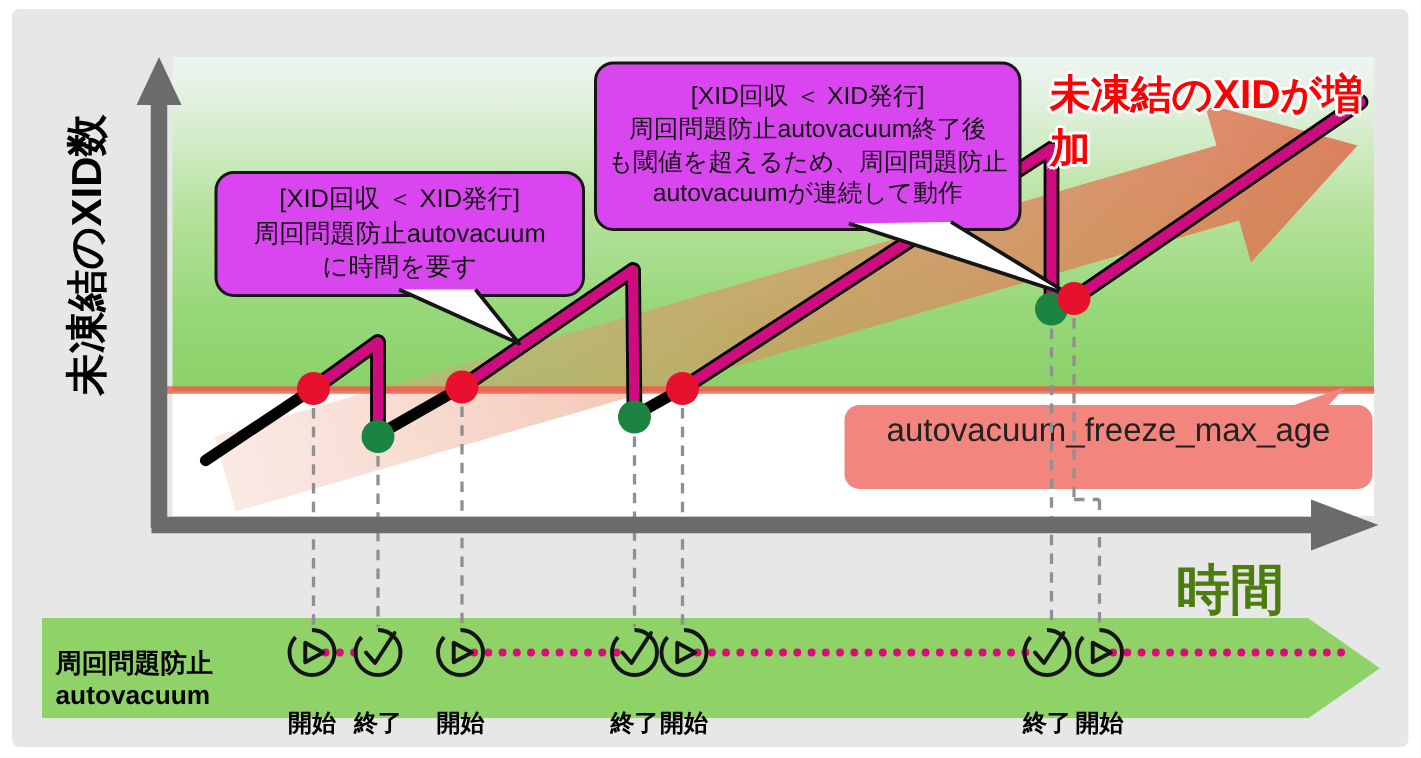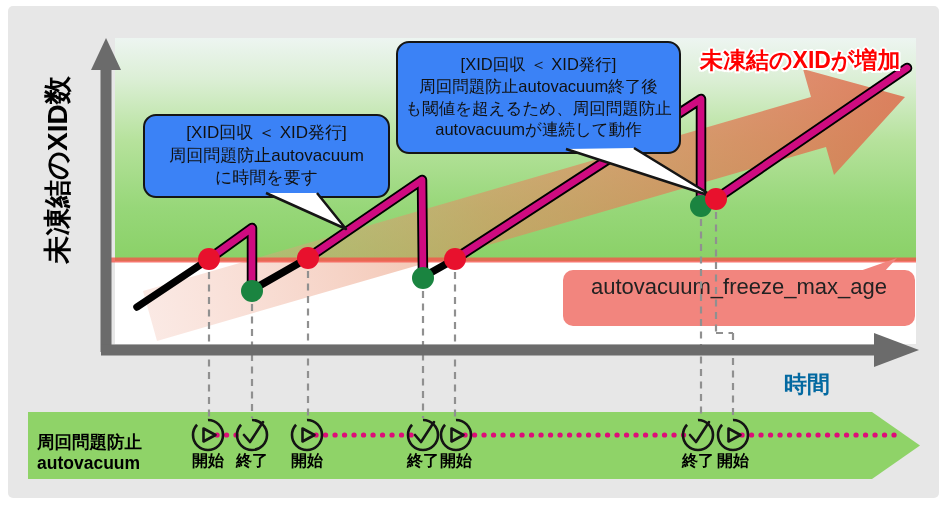--- a/index.html
+++ b/index.html
@@ -5,38 +5,38 @@
   html,body{margin:0;padding:0;background:#ffffff;}
   .stage{position:relative;width:947px;height:505px;background:#ffffff;overflow:hidden;
          font-family:"Liberation Sans","DejaVu Sans",sans-serif;}
   .slide-bg{position:absolute;left:8px;top:6px;width:931px;height:492px;background:#e7e7e7;border-radius:5px;}
   .plot-green{position:absolute;left:115px;top:38px;width:801px;height:223px;
     background:linear-gradient(180deg,#edf5f1 0%,#dcefd6 18%,#b6e29c 46%,#97d779 76%,#8ad167 100%);}
   .plot-white{position:absolute;left:115px;top:261px;width:801px;height:83px;background:#ffffff;}
   svg.layer{position:absolute;left:0;top:0;pointer-events:none;}
   .y-label{position:absolute;left:-92px;top:150px;width:300px;height:40px;line-height:40px;
     text-align:center;font-size:28px;font-weight:bold;color:#000;transform:rotate(-90deg);}
-  .x-label{position:absolute;left:784px;top:369px;font-size:23px;font-weight:bold;color:#0369a1;}
-  .trend-label{position:absolute;left:700px;top:45px;width:220px;font-size:23px;font-weight:800;color:#ff0000;
+  .x-label{position:absolute;left:784px;top:369px;font-size:36px;font-weight:bold;color:#4d7c0f;}
+  .trend-label{position:absolute;left:700px;top:45px;width:220px;font-size:27px;font-weight:800;color:#ff0000;
     text-shadow:-2px 0 0 #fff,2px 0 0 #fff,0 -2px 0 #fff,0 2px 0 #fff,
                 -1.5px -1.5px 0 #fff,1.5px -1.5px 0 #fff,-1.5px 1.5px 0 #fff,1.5px 1.5px 0 #fff;}
-  .callout{position:absolute;box-sizing:border-box;background:#3b82f6;border:2.5px solid #151515;
+  .callout{position:absolute;box-sizing:border-box;background:#d946ef;border:2.5px solid #151515;
     border-radius:13px;display:flex;align-items:center;justify-content:center;text-align:center;
     font-size:17px;line-height:1.32;color:#111;white-space:pre-line;}
   .callout.left{left:143px;top:114px;width:247px;height:84px;}
   .callout.right{left:396px;top:41px;width:285px;height:113px;font-size:16.5px;}
   .banner{position:absolute;left:563px;top:270px;width:352px;height:56px;background:#f2857e;border-radius:10px;
     color:#222;text-align:center;}
   .banner .l1{font-size:22px;margin-top:4px;}
   .banner .l2{font-size:20px;margin-top:1px;}
   .proc-bar{position:absolute;left:28px;top:412px;width:892px;height:67px;background:#8fd368;
     clip-path:polygon(0 0,844px 0,100% 50%,844px 100%,0 100%);}
   .proc-label{position:absolute;left:37px;top:421px;font-size:17.5px;font-weight:bold;color:#000;
     line-height:1.22;white-space:pre-line;margin-top:11px;}
-  .evt-label{position:absolute;top:451px;width:44px;text-align:center;font-size:16px;font-weight:bold;color:#000;}
+  .evt-label{position:absolute;top:472px;width:44px;text-align:center;font-size:16px;font-weight:bold;color:#000;}
 </style>
 </head>
 <body>
 
 <div class="stage">
   <div class="slide-bg"></div>
   <div class="plot-green"></div>
   <div class="plot-white"></div>
 
   <div class="banner">

